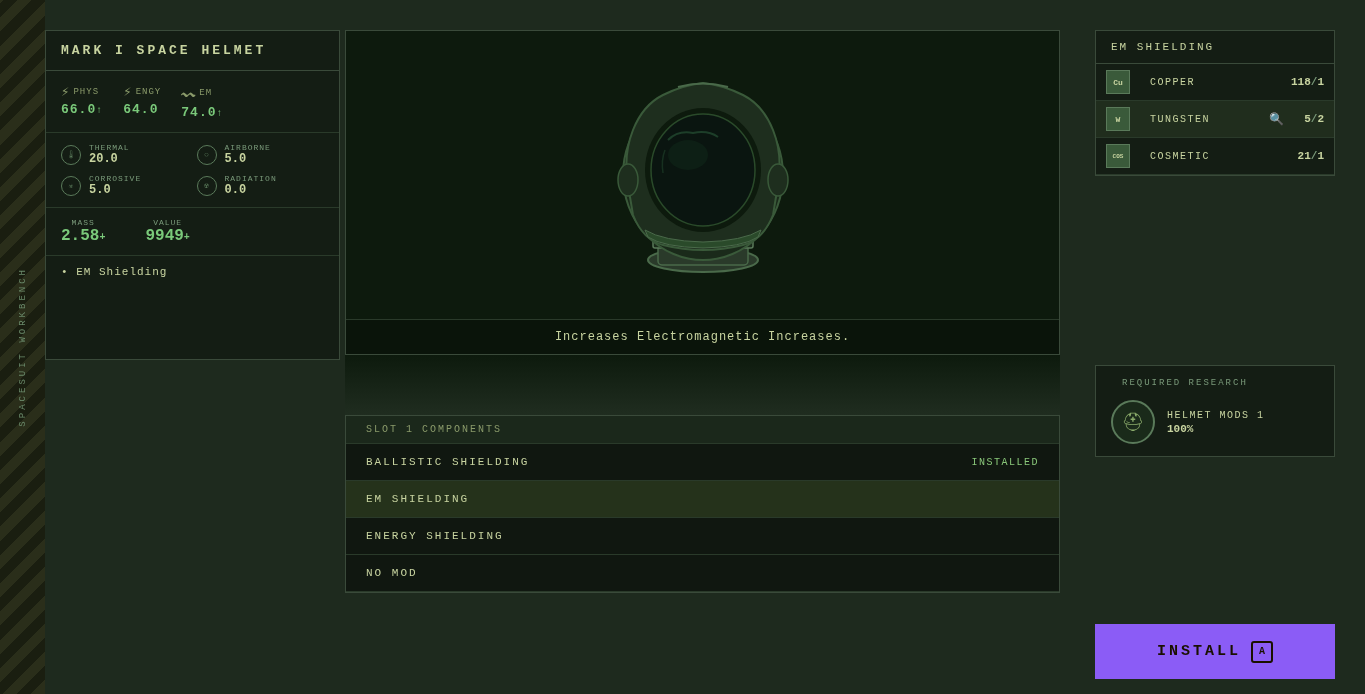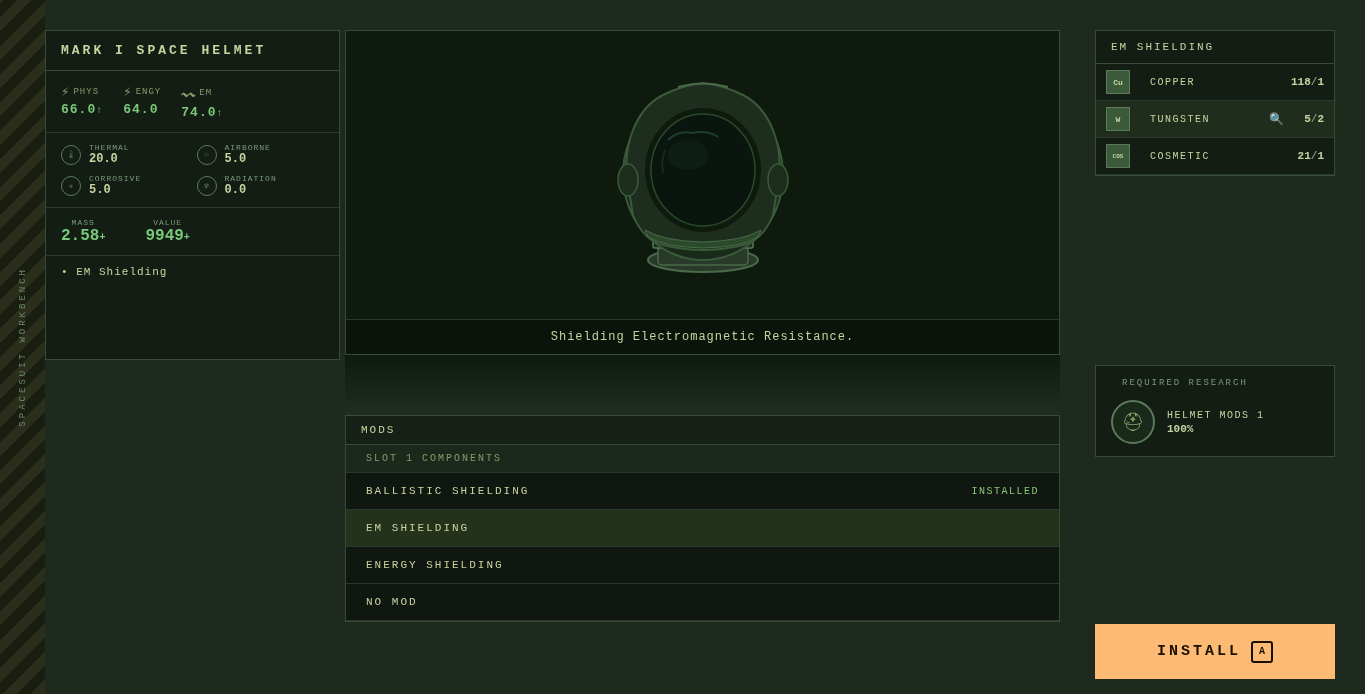--- a/index.html
+++ b/index.html
@@ -354,21 +354,21 @@
       font-weight: bold;
     }
 
     
     .install-button {
       position: absolute;
       right: 30px;
       bottom: 15px;
       width: 240px;
       height: 55px;
-      background: #fdba74;
+      background: #8b5cf6;
       border: none;
       cursor: pointer;
       display: flex;
       align-items: center;
       justify-content: center;
       gap: 10px;
       z-index: 5;
     }
 
     .install-label {
@@ -617,21 +617,21 @@
       <path d="M 187 100 Q 192 110 190 125 L 182 130 Q 184 115 182 105 Z" fill="#253525" stroke="#3a5a3a" stroke-width="1"></path>
 
       <path d="M 55 172 Q 70 182 110 183 Q 150 182 165 172 L 168 165 Q 150 176 110 177 Q 70 176 52 165 Z" fill="#2a4a2a" stroke="#4a6a4a" stroke-width="1"></path>
 
       <ellipse cx="35" cy="115" rx="10" ry="16" fill="#1e2e1e" stroke="#3a5a3a" stroke-width="1.5"></ellipse>
       <ellipse cx="185" cy="115" rx="10" ry="16" fill="#1e2e1e" stroke="#3a5a3a" stroke-width="1.5"></ellipse>
 
       <path d="M 85 22 Q 110 15 135 22" fill="none" stroke="#4a6a4a" stroke-width="2"></path>
     </svg>
   </div>
-  <div class="description-bar">Shielding Electromagnetic Resistance.</div>
+  <div class="description-bar">Increases Electromagnetic Increases.</div>
 </div>
 
 <div class="right-panel">
   <div class="right-panel-title">EM SHIELDING</div>
 
   <div class="material-row">
     <div class="material-icon">Cu</div>
     <span class="material-name">COPPER</span>
     <span class="material-qty">118<span class="slash">/</span>1</span>
   </div>
@@ -664,21 +664,20 @@
 </div>
 
 <button class="install-button">
   <span class="install-label">INSTALL</span>
   <div class="install-key">
     <span>A</span>
   </div>
 </button>
 
 <div class="mods-area">
-  <div class="mods-header">MODS</div>
   <div class="mods-list">
     <div class="mod-row slot-header">
       <span class="mod-row-label">SLOT 1 COMPONENTS</span>
     </div>
     <div class="mod-row">
       <span class="mod-row-label">BALLISTIC SHIELDING</span>
       <span class="mod-status">INSTALLED</span>
     </div>
     <div class="mod-row selected-mod">
       <span class="mod-row-label">EM SHIELDING</span>

